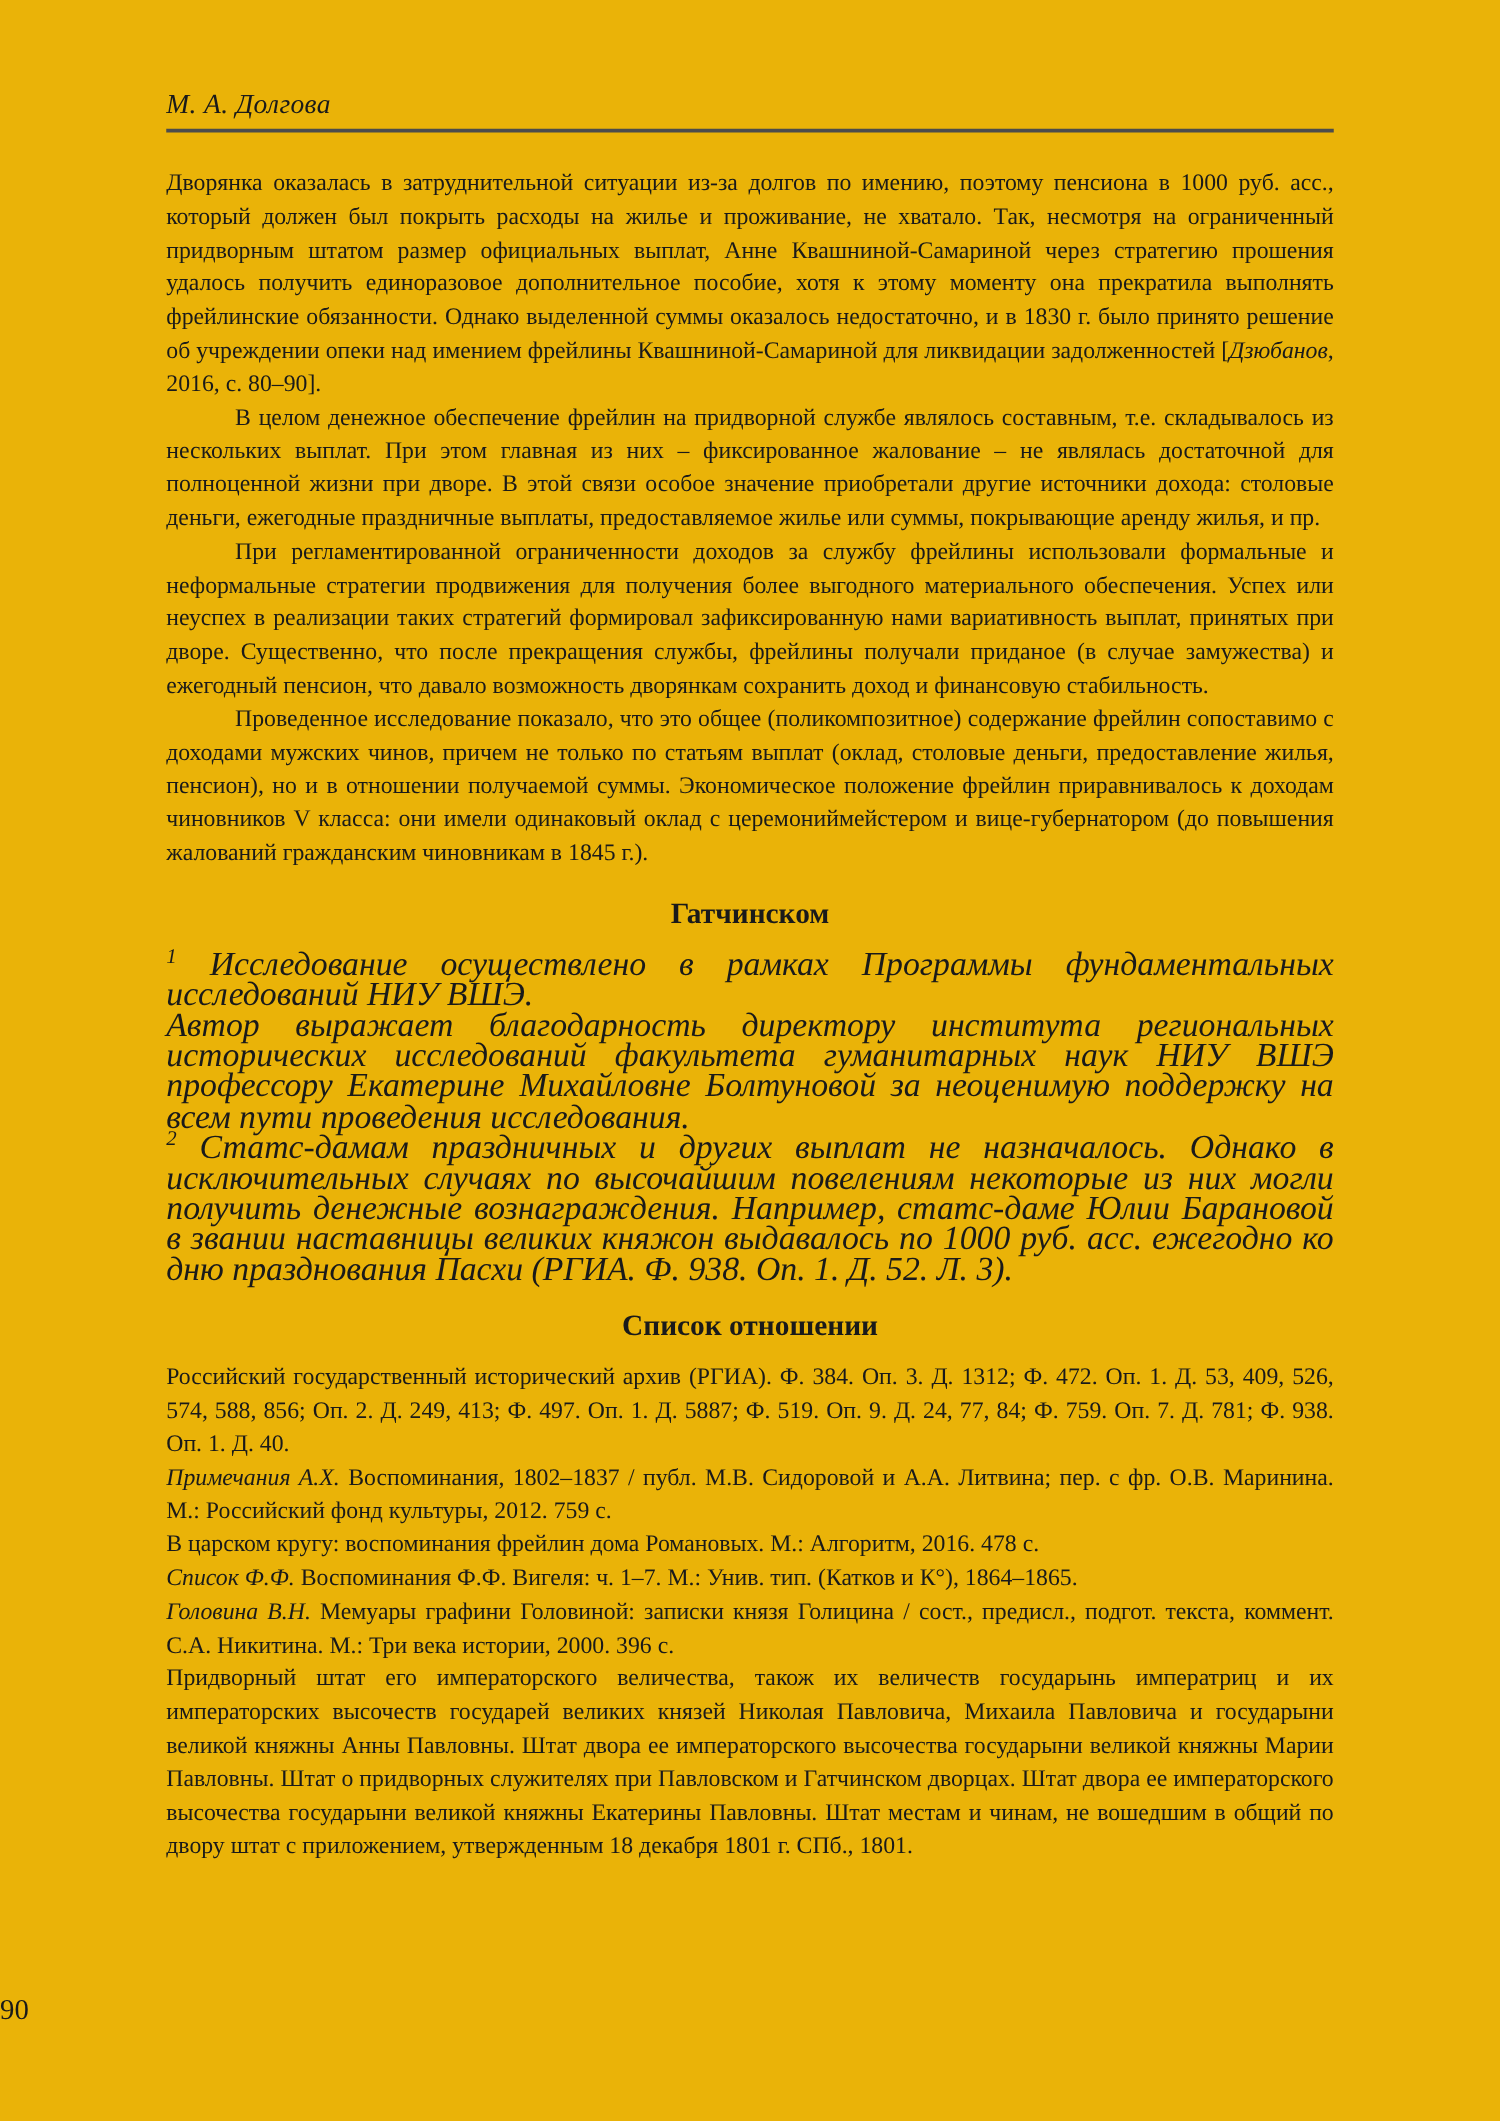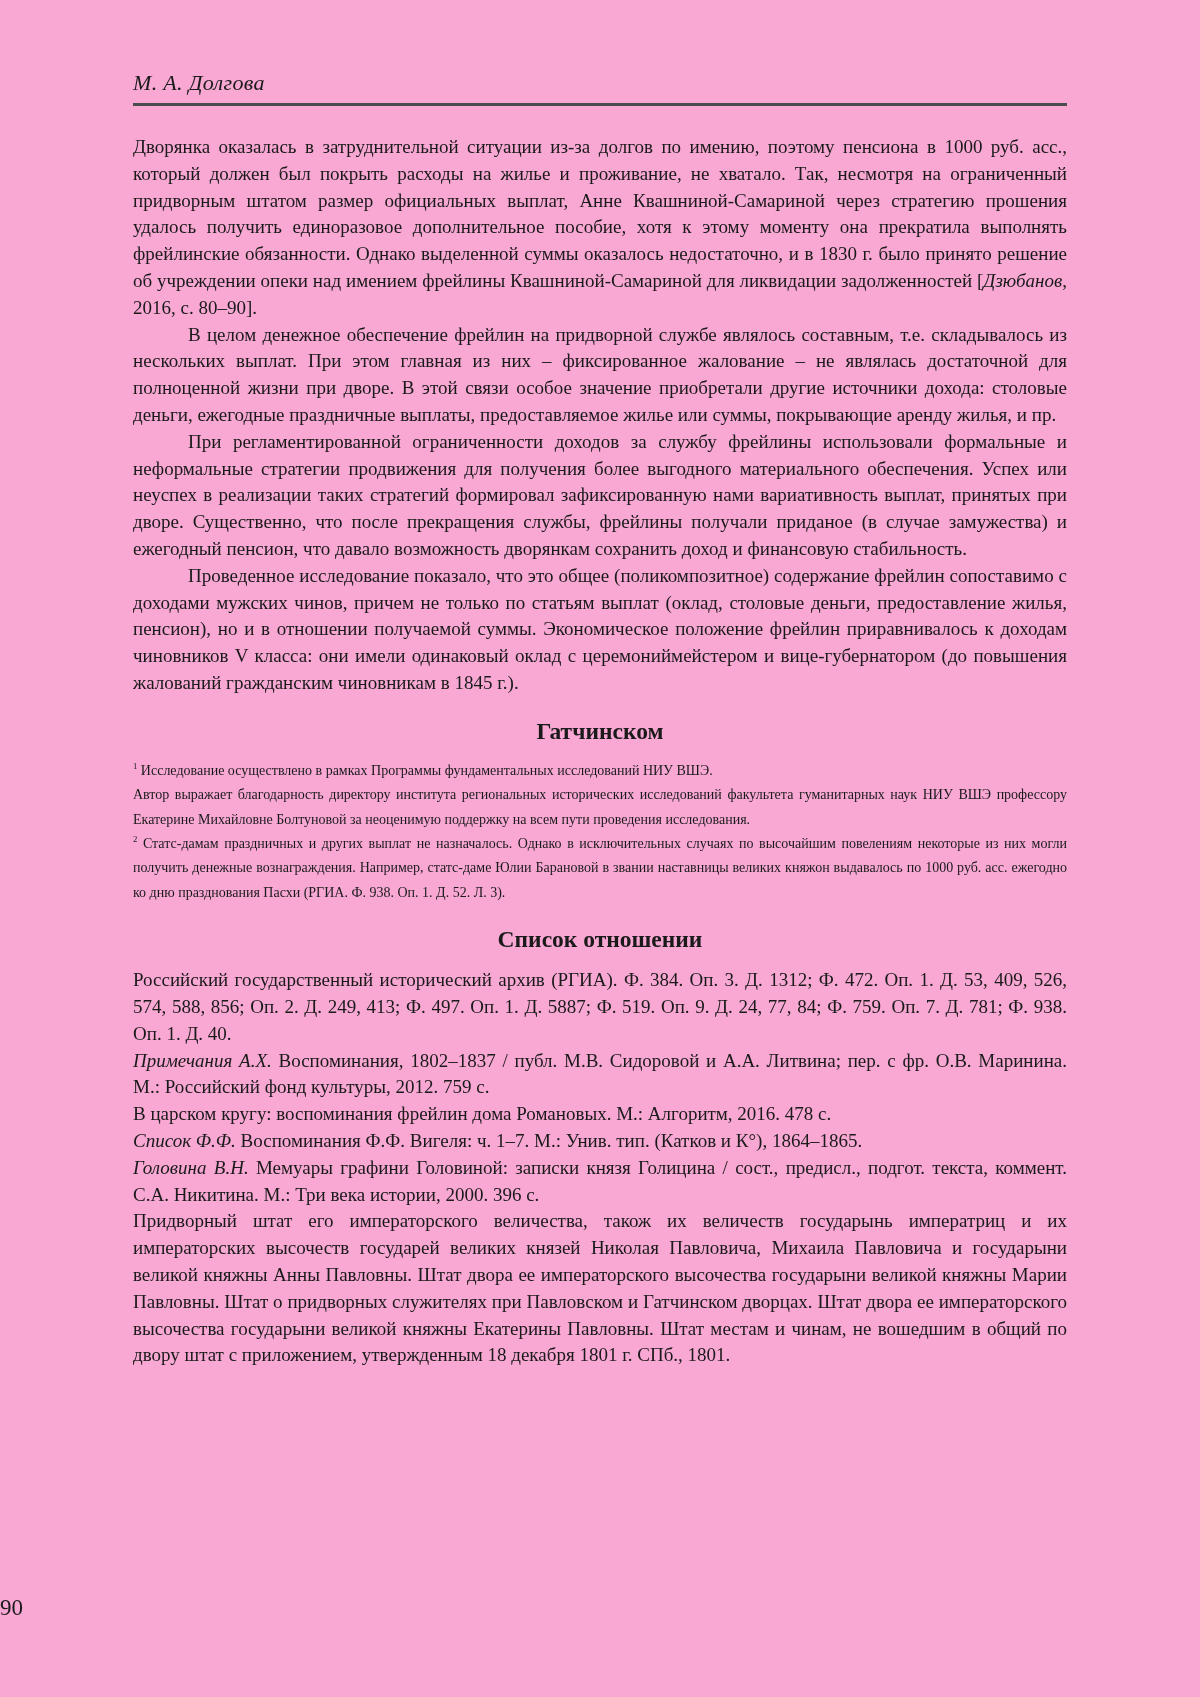--- a/index.html
+++ b/index.html
@@ -1,21 +1,21 @@
 <!DOCTYPE html>
 <html lang="ru"><head>
 <meta charset="utf-8">
 <style>
   html, body { margin: 0; padding: 0; background: #e8e8e8; }
   .page {
     position: relative;
     width: 1200px;
     height: 1697px;
     margin: 0 auto;
-    background: #f9a8d4;
+    background: #eab308;
     font-family: "Liberation Serif", "DejaVu Serif", serif;
     color: #1a1a1a;
     overflow: hidden;
   }
   .running-header {
     position: absolute;
     top: 70px;
     left: 133px;
     width: 934px;
   }
@@ -43,23 +43,24 @@
   }
   p.para.indent { text-indent: 55px; }
   h2.section-heading {
     font-size: 23.5px;
     font-weight: 700;
     text-align: center;
     margin: 21px 0 14px 0;
   }
   p.footnote {
     margin: 0;
-    font-size: 14px;
+    font-size: 27px;
     line-height: 24.4px;
     text-align: justify;
+    font-style: italic;
   }
   sup {
     font-size: 0.62em;
     line-height: 0;
     vertical-align: super;
   }
   .page-number {
     position: absolute;
     top: 1595px;
     left: 0;

